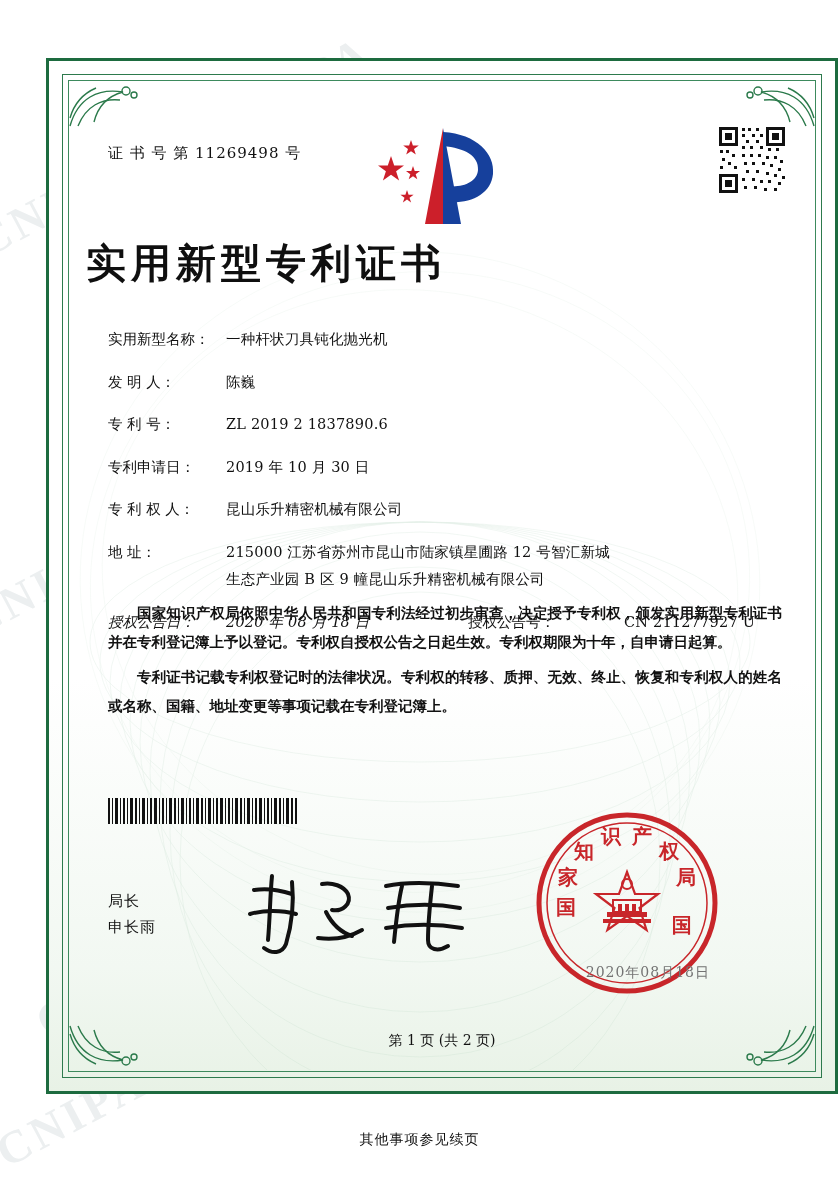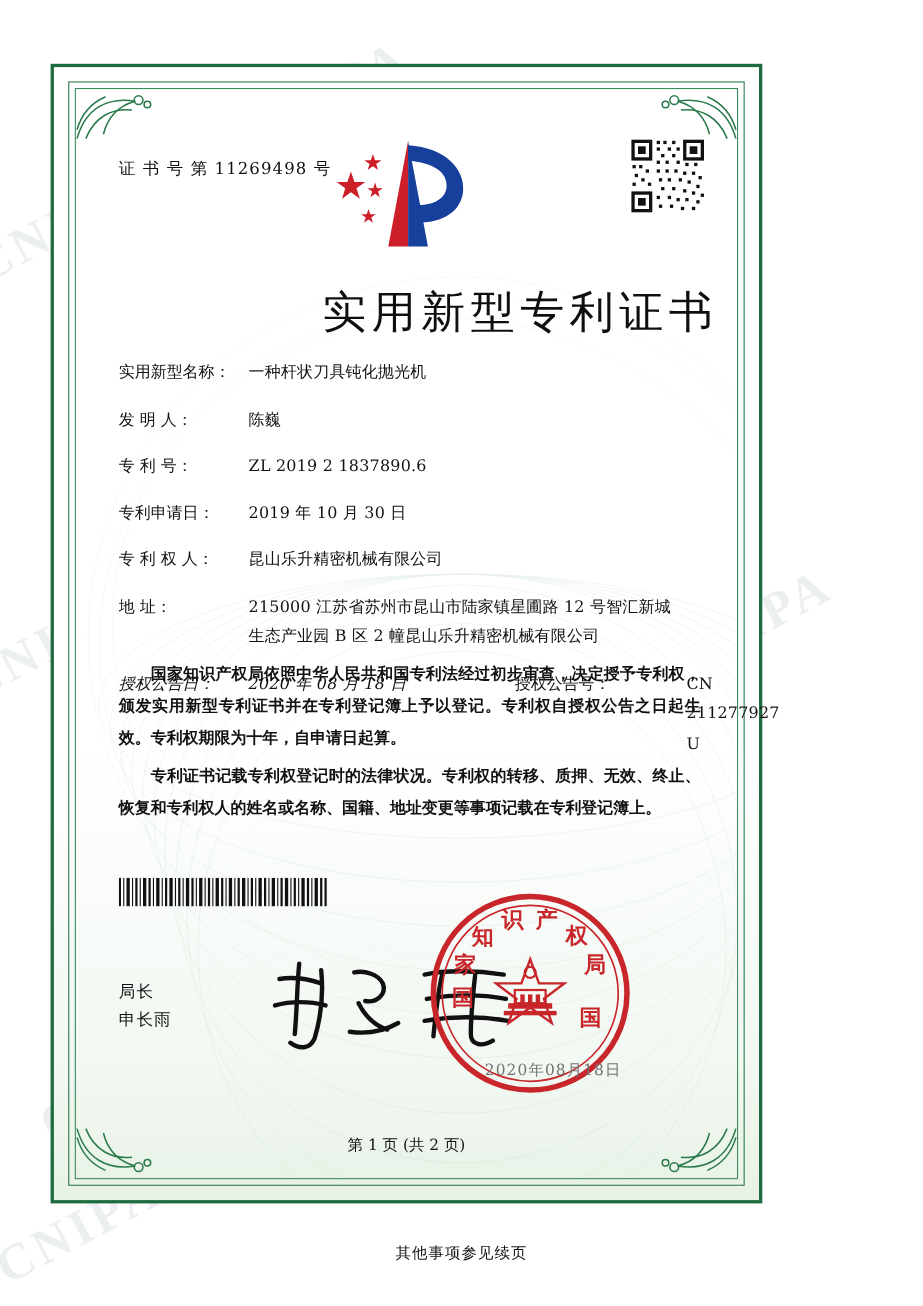--- a/index.html
+++ b/index.html
@@ -32,21 +32,21 @@
     font-weight: 700;
     transform: rotate(-28deg);
     white-space: nowrap;
   }
 
   
   .cert {
     position: absolute;
     left: 46px;
     top: 58px;
-    width: 647px;
+    width: 792px;
     height: 1036px;
     z-index: 1;
   }
   .frame-outer {
     position: absolute;
     inset: 0;
     border: 3px solid #1d6b3f;
     background: linear-gradient(180deg, #ffffff 0%, #ffffff 60%, #f2f8f2 88%, #e8f2e6 100%);
   }
   .frame-inner {
@@ -118,24 +118,24 @@
     top: 24px;
     transform: translateX(-50%);
     width: 150px;
     height: 110px;
   }
 
   .title {
     position: absolute;
     left: 0;
     right: 0;
-    top: 158px;
-    text-align: right;
+    top: 138px;
+    text-align: left;
     font-size: 40px;
-    font-weight: 400;
+    font-weight: 700;
     letter-spacing: 5px;
     color: #0f0f0f;
     font-family: "DejaVu Serif", "Liberation Serif", serif;
   }
 
   .fields {
     position: absolute;
     left: 22px;
     right: 14px;
     top: 228px;
@@ -452,21 +452,21 @@
         <div class="flabel">专 利 权 人：</div>
         <div class="fsep"></div>
         <div class="fval">昆山乐升精密机械有限公司</div>
       </div>
 
       <div class="frow">
         <div class="flabel">地      址：</div>
         <div class="fsep"></div>
         <div class="fval">
           <span class="l2">215000  江苏省苏州市昆山市陆家镇星圃路 12 号智汇新城</span>
-          <span class="l2">生态产业园 B 区 2 幢昆山乐升精密机械有限公司</span>
+          <span class="l2">生态产业园 B 区 9 幢昆山乐升精密机械有限公司</span>
         </div>
       </div>
 
       <div class="frow two-col">
         <div class="colA">
           <div class="flabel">授权公告日：</div>
           <div class="fsep"></div>
           <div class="fval">2020 年 08 月 18 日</div>
         </div>
         <div class="colB">

